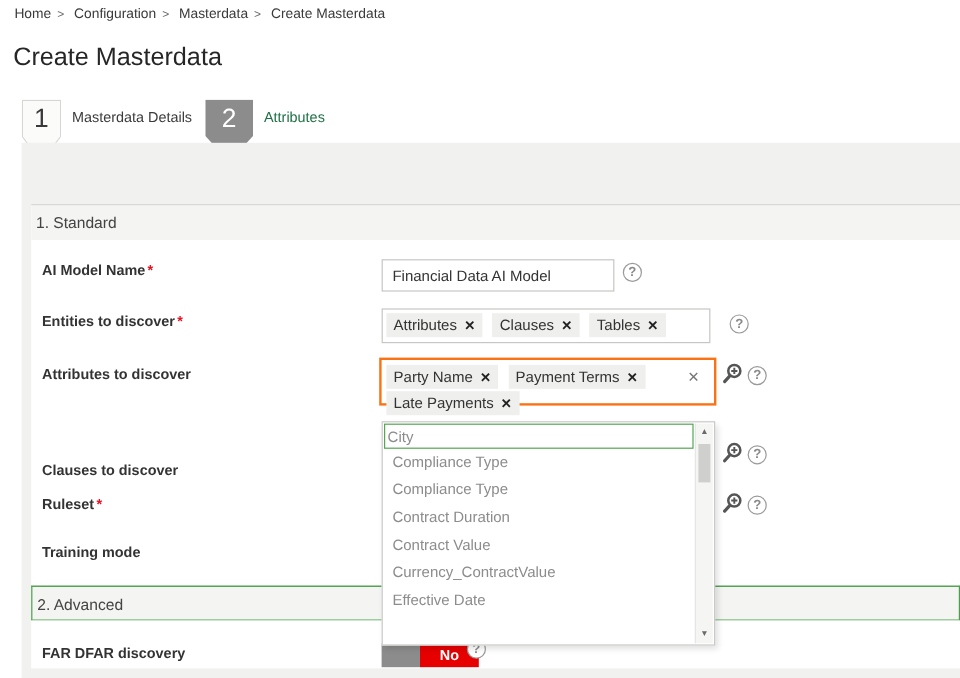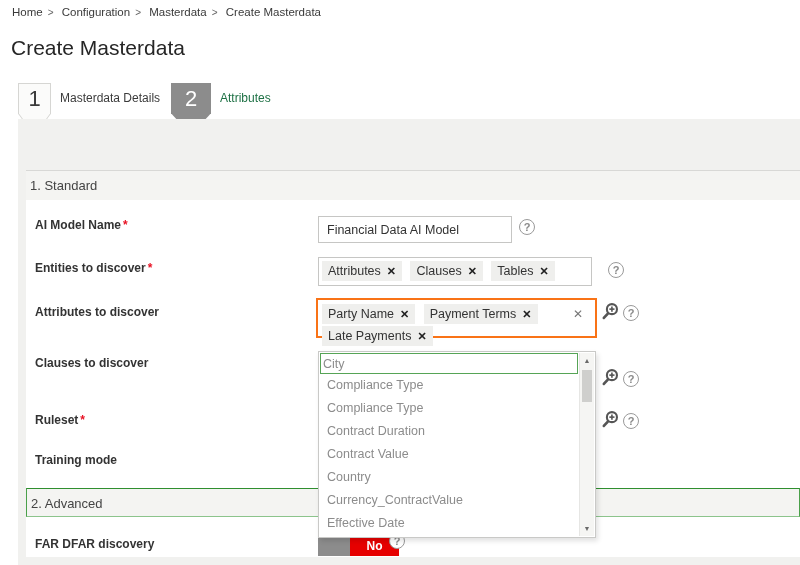--- a/index.html
+++ b/index.html
@@ -92,21 +92,21 @@
 </div>
 <div class="step-label step-label-2">Attributes</div>
 
 <div class="gray-panel"></div>
 <div class="white-content"></div>
 <div class="section-bar bar-standard">1. Standard</div>
 
 <div class="field-label" style="top:218px"><span>AI Model Name</span><span class="req">*</span></div>
 <div class="field-label" style="top:261px"><span>Entities to discover</span><span class="req">*</span></div>
 <div class="field-label" style="top:305px"><span>Attributes to discover</span></div>
-<div class="field-label" style="top:356px"><span>Clauses to discover</span></div>
+<div class="field-label" style="top:385px"><span>Clauses to discover</span></div>
 <div class="field-label" style="top:413px"><span>Ruleset</span><span class="req">*</span></div>
 <div class="field-label" style="top:453px"><span>Training mode</span></div>
 <div class="field-label" style="top:537px"><span>FAR DFAR discovery</span></div>
 
 <input class="text-input" value="Financial Data AI Model" style="">
 <span class="help-icon" style="left:519px; top:219px">?</span>
 
 <div class="tagbox tagbox-entities">
   
 
@@ -172,21 +172,20 @@
       <div class="dd-option highlighted">City</div>
 
       <div class="dd-option">Compliance Type</div>
 
       <div class="dd-option">Compliance Type</div>
 
       <div class="dd-option">Contract Duration</div>
 
       <div class="dd-option">Contract Value</div>
 
-      <div class="dd-option">Country</div>
 
       <div class="dd-option">Currency_ContractValue</div>
 
       <div class="dd-option">Effective Date</div>
     </div>
   <div class="dd-scrollbar">
     <div class="dd-arrow dd-arrow-up">▲</div>
     <div class="dd-thumb"></div>
     <div class="dd-arrow dd-arrow-down">▼</div>
   </div>

